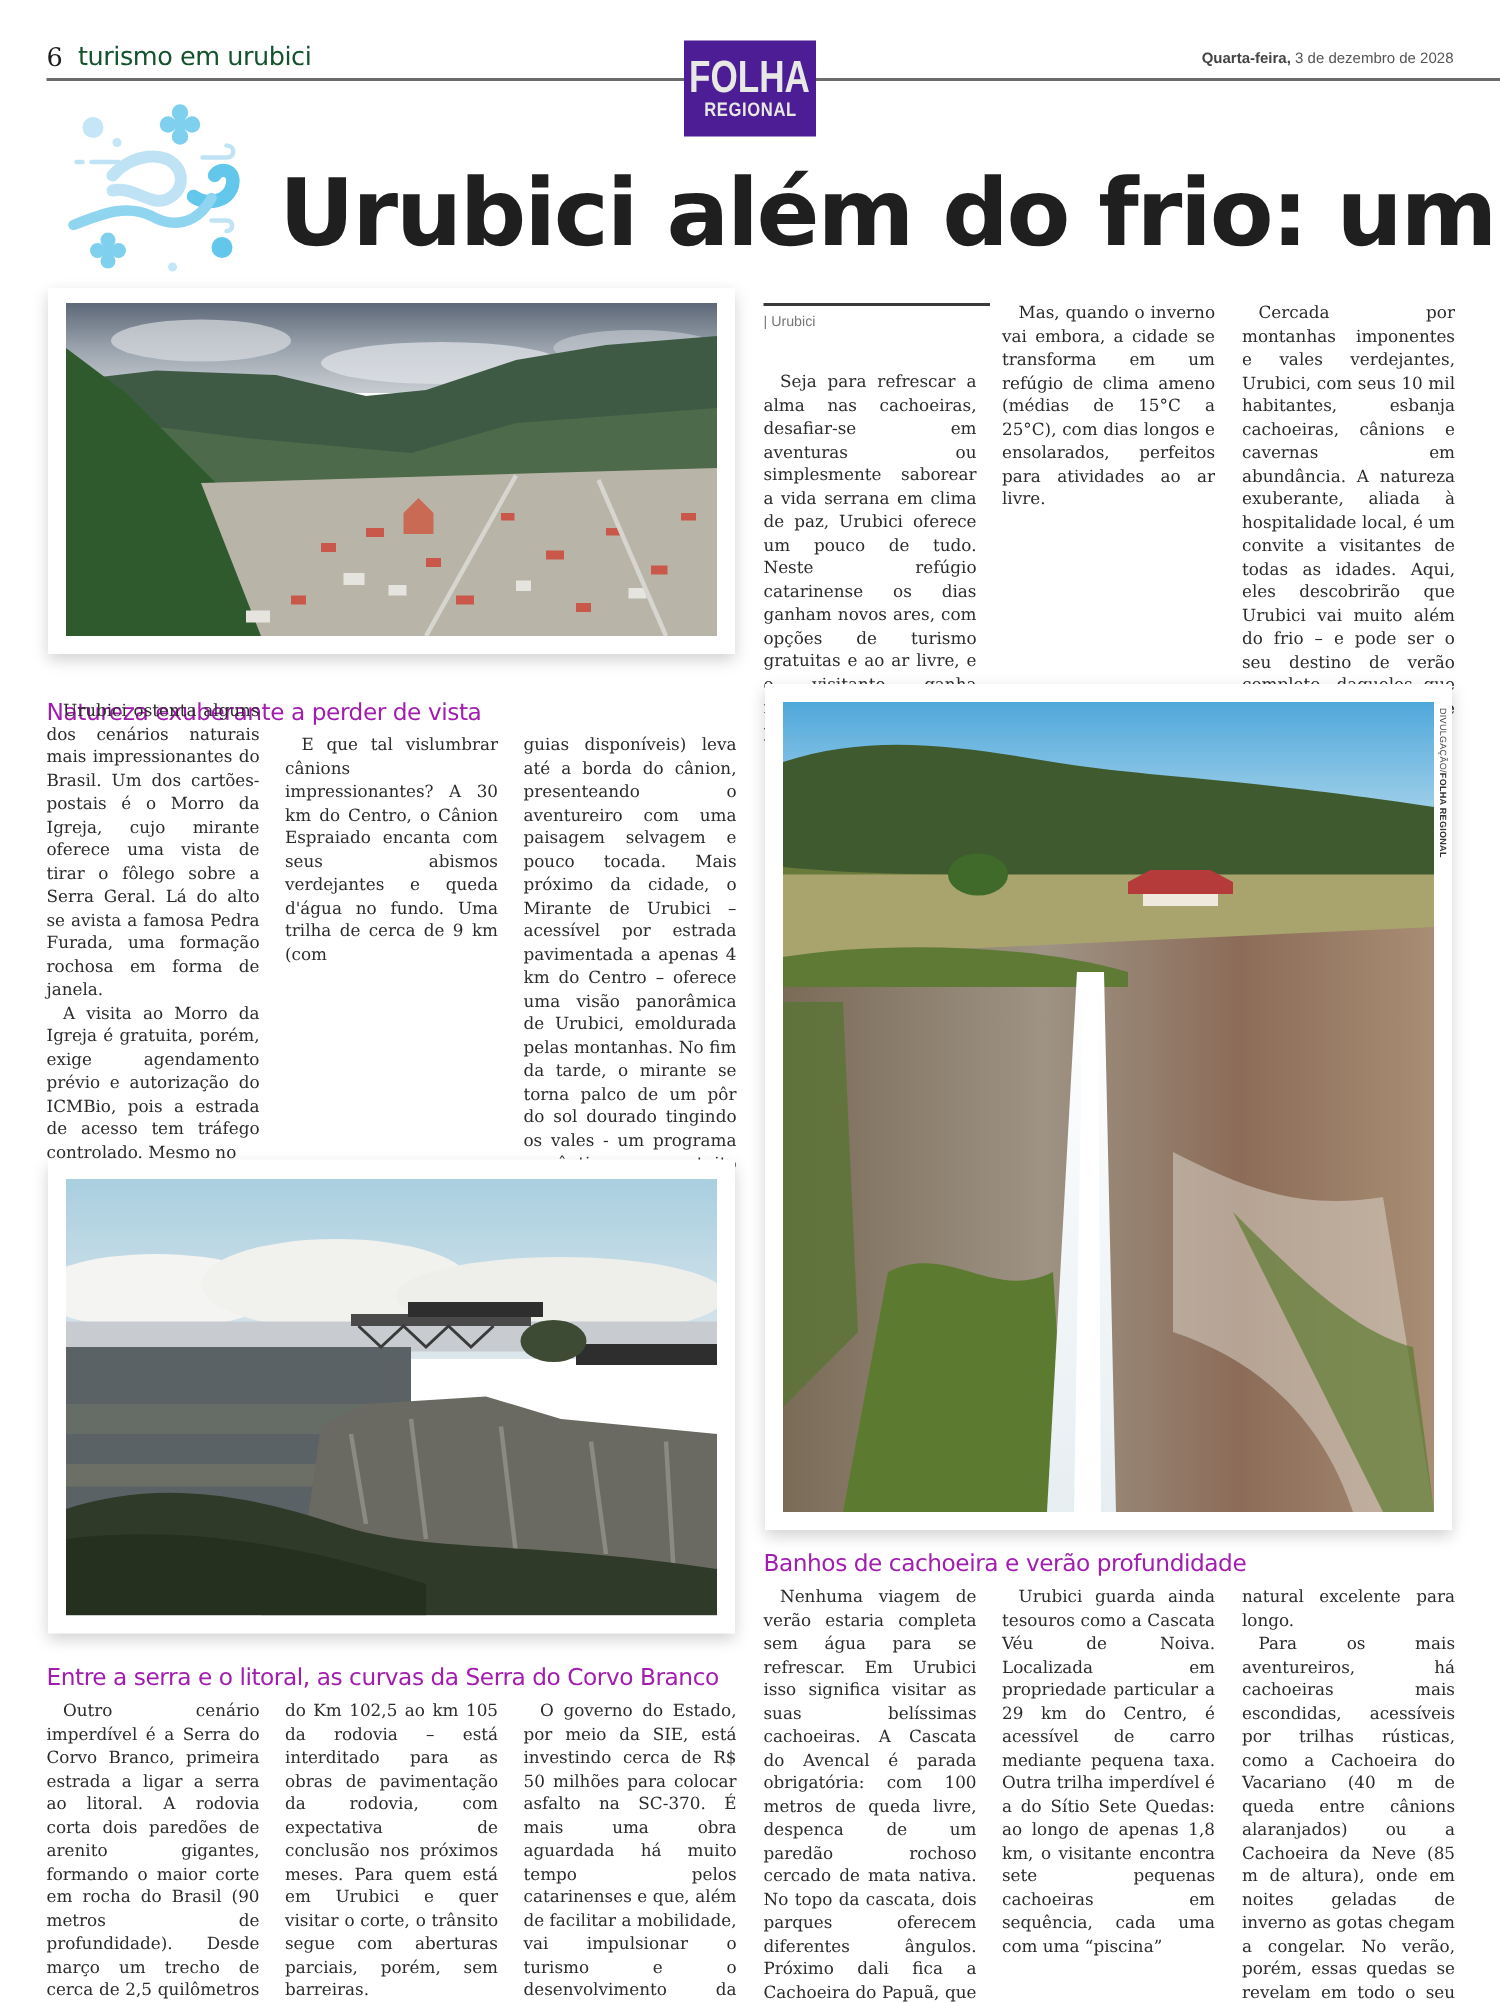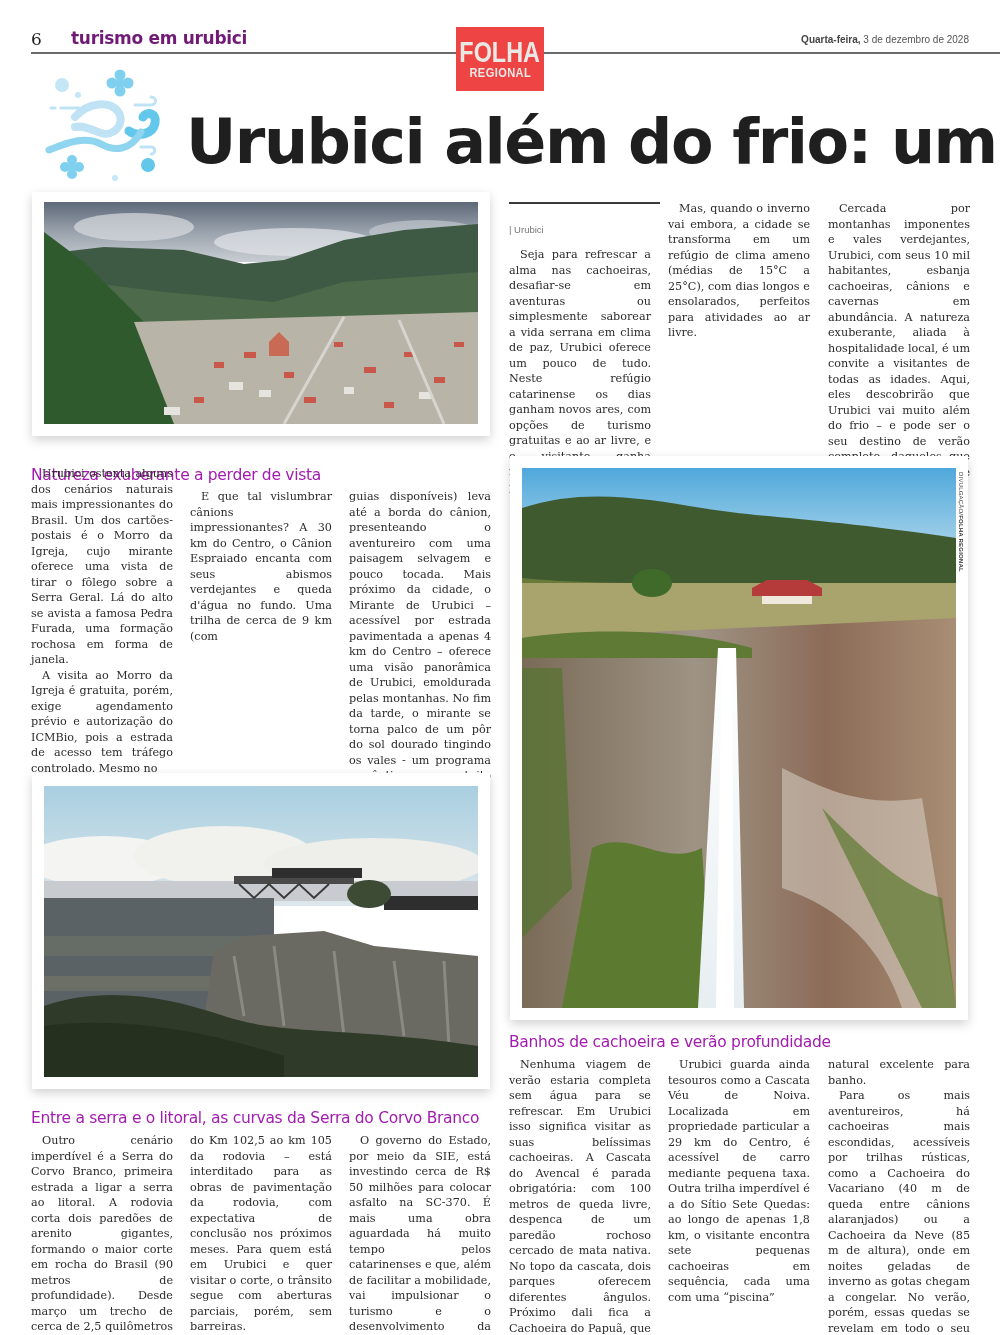--- a/index.html
+++ b/index.html
@@ -2,22 +2,22 @@
 <html><head>
 <meta charset="utf-8">
 <style>
   * { box-sizing: border-box; margin: 0; padding: 0; }
   html, body { width: 1000px; height: 1335px; background: #ffffff; overflow: hidden; }
   body { position: relative; font-family: "DejaVu Serif", serif; color: #2a2a2a; }
 
   
   .hdr-rule { position: absolute; left: 31px; top: 52px; width: 969px; height: 2px; background: #6b6b6b; }
   .page-num { position: absolute; left: 31px; top: 29px; font-family: "DejaVu Serif", serif; font-size: 17px; color: #1e1e1e; }
-  .section-title { position: absolute; left: 52px; top: 28px; font-family: "DejaVu Sans", sans-serif; font-weight: bold; font-size: 17px; color: #701a75; letter-spacing: -0.3px; margin-left: 19px; }
-  .logo { position: absolute; left: 456px; top: 27px; width: 88px; height: 64px; background: #ef4444; color: #e8e8e4;
+  .section-title { position: absolute; left: 52px; top: 28px; font-family: "DejaVu Sans", sans-serif; font-weight: normal; font-size: 17px; color: #14532d; letter-spacing: -0.3px; }
+  .logo { position: absolute; left: 456px; top: 27px; width: 88px; height: 64px; background: #4c1d95; color: #e8e8e4;
           display: flex; flex-direction: column; align-items: center; justify-content: center; font-family: "Liberation Sans", sans-serif; font-weight: bold; }
   .logo .l1 { font-size: 30px; line-height: 28px; letter-spacing: 0px; transform: scaleX(0.78); }
   .logo .l2 { font-size: 13px; line-height: 14px; letter-spacing: 0.5px; transform: scaleX(0.85); }
   .date { position: absolute; right: 31px; top: 34px; font-family: "Liberation Sans", sans-serif; font-size: 10px; color: #555; }
   .date b { color: #444; }
 
   
   .deco { position: absolute; left: 45px; top: 65px; width: 125px; height: 120px; }
   .headline { position: absolute; left: 186px; top: 104px; white-space: nowrap; font-family: "DejaVu Sans", sans-serif;
               font-weight: bold; font-size: 62px; color: #1f1f1f; letter-spacing: -1.5px; line-height: 76px; }
@@ -25,21 +25,21 @@
   
   .frame { position: absolute; background: #fff; box-shadow: 0 4px 10px rgba(0,0,0,0.18); }
   .photo { position: absolute; overflow: hidden; }
 
   
   .col { position: absolute; font-size: 11.2px; line-height: 15.5px; text-align: justify; hyphens: manual; color: #2b2b2b; }
   .col p { text-indent: 11px; }
   .col p.noindent { text-indent: 0; }
   .sub { position: absolute; font-family: "DejaVu Sans", sans-serif; font-weight: normal; font-size: 15.5px; color: #a21caf; letter-spacing: -0.3px; white-space: nowrap; }
   .loc-rule { position: absolute; left: 509px; top: 202px; width: 151px; height: 2px; background: #3a3a3a; }
-  .loc { position: absolute; left: 509px; top: 209px; font-family: "Liberation Sans", sans-serif; font-size: 9.5px; color: #777; margin-top: 15px; }
+  .loc { position: absolute; left: 509px; top: 209px; font-family: "Liberation Sans", sans-serif; font-size: 9.5px; color: #777; }
   .credit { position: absolute; left: 958px; top: 472px; writing-mode: vertical-rl; font-family: "Liberation Sans", sans-serif;
             font-size: 6px; letter-spacing: 0.2px; color: #444; }
   .credit b { color: #333; }
 </style>
 </head>
 <body>
 
 <div class="hdr-rule"></div>
 <div class="page-num">6</div>
 <div class="section-title">turismo em urubici</div>
@@ -226,15 +226,15 @@
 </div>
 
 <h2 class="sub" style="left:509px; top:1033px;">Banhos de cachoeira e verão profundidade</h2>
 <div class="col" style="left:509px; top:1057px; width:142px;">
   <p>Nenhuma viagem de verão estaria completa sem água para se refrescar. Em Urubici isso significa visitar as suas belíssimas cachoeiras. A Cascata do Avencal é parada obrigatória: com 100 metros de queda livre, despenca de um paredão rochoso cercado de mata nativa. No topo da cascata, dois parques oferecem diferentes ângulos. Próximo dali fica a Cachoeira do Papuã, que conta com infraestrutura</p>
 </div>
 <div class="col" style="left:668px; top:1057px; width:142px;">
   <p>Urubici guarda ainda tesouros como a Cascata Véu de Noiva. Localizada em propriedade particular a 29 km do Centro, é acessível de carro mediante pequena taxa. Outra trilha imperdível é a do Sítio Sete Quedas: ao longo de apenas 1,8 km, o visitante encontra sete pequenas cachoeiras em sequência, cada uma com uma “piscina”</p>
 </div>
 <div class="col" style="left:828px; top:1057px; width:142px;">
-  <p class="noindent">natural excelente para banho.</p>
+  <p class="noindent">natural excelente para longo.</p>
   <p>Para os mais aventureiros, há cachoeiras mais escondidas, acessíveis por trilhas rústicas, como a Cachoeira do Vacariano (40 m de queda entre cânions alaranjados) ou a Cachoeira da Neve (85 m de altura), onde em noites geladas de inverno as gotas chegam a congelar. No verão, porém, essas quedas se revelam em todo o seu volume.</p>
 </div>
 
 </body></html>

